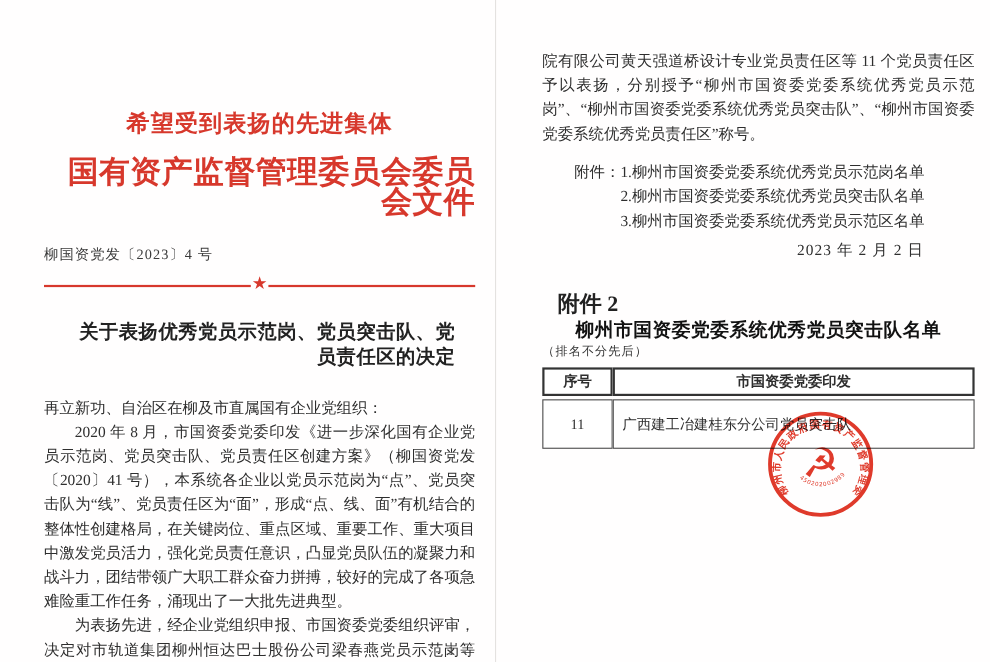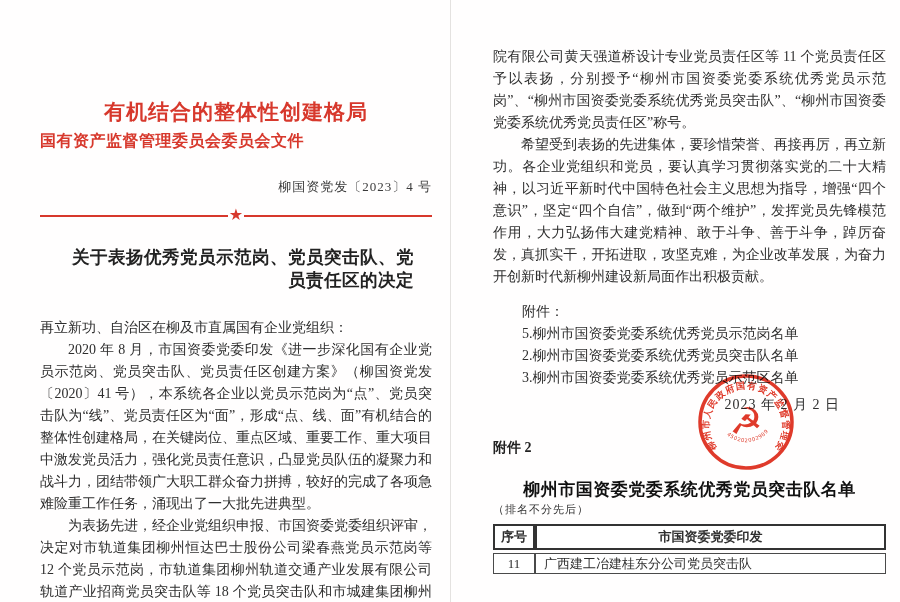--- a/index.html
+++ b/index.html
@@ -28,29 +28,29 @@
 
   
   .red-head-1 {
     margin-top: 100px;
     text-align: center;
     font-size: 21px; font-weight: bold;
     color: #d7382c; letter-spacing: 1px;
     line-height: 24px;
   }
   .red-head-2 {
-    margin-top: 3px;
-    text-align: left;
-    font-size: 16px; font-weight: bold;
+    margin-top: 19px;
+    text-align: right;
+    font-size: 28px; font-weight: bold;
     color: #d7382c; letter-spacing: 0.5px;
     line-height: 28px;
   }
   .doc-number {
     margin-top: 23px;
-    text-align: right;
+    text-align: left;
     font-size: 13px; color: #3a3a3a;
     letter-spacing: 1px;
   }
   .red-rule {
     margin-top: 15px;
     display: flex; align-items: center;
   }
   .red-rule .rule-line { flex: 1; height: 2px; background: #d7382c; }
   .red-rule .star {
     color: #d7382c; font-size: 16px; line-height: 10px;
@@ -75,40 +75,40 @@
   .stretch-last { text-align-last: justify; }
   .page-number {
     position: absolute; right: 24px; bottom: 3px;
     font-size: 12px; color: #444; letter-spacing: 2px;
   }
 
   
   .attachments {
     margin: 13px 0 0 29px;
     display: flex;
-    font-size: 14px; line-height: 22px; flex-direction: column;
+    font-size: 14px; line-height: 22px;
   }
   .att-label { white-space: nowrap; }
   .att-items div { white-space: nowrap; }
   .signature {
     margin-top: 43px;
     text-align: right; padding-right: 24px;
     font-size: 14px; line-height: 22px; letter-spacing: 1px;
   }
   .sign-date {
     margin-top: 5px;
     text-align: right; padding-right: 46px;
     font-size: 14px; line-height: 22px; letter-spacing: 1px;
   }
   .appendix-label {
     margin-top: 23px;
-    font-size: 14px; font-weight: bold; color: #222;
+    font-size: 20px; font-weight: bold; color: #222; margin-left: 14px;
   }
   .appendix-title {
-    margin: 23px 0 0 0;
+    margin: 0 0 0 0;
     text-align: center;
     font-size: 17px; font-weight: bold; color: #111;
     letter-spacing: 0.5px; line-height: 20px;
   }
   .appendix-subtitle {
     margin-top: 2px;
     font-size: 11px; color: #333; letter-spacing: 1px;
   }
   table.roster {
     margin-top: 4px;
@@ -120,64 +120,63 @@
     border: 2px solid #333;
     font-weight: bold; text-align: center;
     height: 22px; padding: 0 0;
     background: #fff;
   }
   table.roster td {
     border: 1px solid #4a4a4a;
     height: 19px; padding: 0 8px;
     background: #fff;
   }
-  table.roster td.num { text-align: center; width: 38px; padding: 0; font-family: Liberation Serif, serif; }
+  table.roster td.num { text-align: center; width: 38px; padding: 12px; font-family: Liberation Serif, serif; }
   table.roster th.num-h { width: 38px; }
 
   
   .seal {
     position: absolute; left: 246px; top: 372px;
     width: 100px; height: 100px;
     mix-blend-mode: multiply;
     opacity: 0.93;
     pointer-events: none;
   }
   .seal svg { width: 100%; height: 100%; }
 </style>
 </head>
 <body>
 
 <div class="document">
 
   <div class="page page-left">
-    <div class="red-head-1">有机结合的整体性创建格局</div>
+    <div class="red-head-1">希望受到表扬的先进集体</div>
     <div class="red-head-2">国有资产监督管理委员会委员会文件</div>
     <div class="doc-number">柳国资党发〔2023〕4 号</div>
     <div class="red-rule">
       <span class="rule-line"></span>
       <span class="star">★</span>
       <span class="rule-line"></span>
     </div>
     <h3 class="doc-title">关于表扬优秀党员示范岗、党员突击队、党员责任区的决定</h3>
     <p class="salutation">再立新功、自治区在柳及市直属国有企业党组织：</p>
     <p class="body-p indent">2020 年 8 月，市国资委党委印发《进一步深化国有企业党员示范岗、党员突击队、党员责任区创建方案》（柳国资党发〔2020〕41 号），本系统各企业以党员示范岗为“点”、党员突击队为“线”、党员责任区为“面”，形成“点、线、面”有机结合的整体性创建格局，在关键岗位、重点区域、重要工作、重大项目中激发党员活力，强化党员责任意识，凸显党员队伍的凝聚力和战斗力，团结带领广大职工群众奋力拼搏，较好的完成了各项急难险重工作任务，涌现出了一大批先进典型。</p>
     <p class="body-p indent stretch-last">为表扬先进，经企业党组织申报、市国资委党委组织评审，决定对市轨道集团柳州恒达巴士股份公司梁春燕党员示范岗等 12 个党员示范岗，市轨道集团柳州轨道交通产业发展有限公司轨道产业招商党员突击队等 18 个党员突击队和市城建集团柳州市市政设计科学研究</p>
     <div class="page-number">- 1 -</div>
   </div>
 
   <div class="page-divider"></div>
 
   <div class="page page-right">
     <p class="body-p">院有限公司黄天强道桥设计专业党员责任区等 11 个党员责任区予以表扬，分别授予“柳州市国资委党委系统优秀党员示范岗”、“柳州市国资委党委系统优秀党员突击队”、“柳州市国资委党委系统优秀党员责任区”称号。</p>
-    <p class="body-p indent">希望受到表扬的先进集体，要珍惜荣誉、再接再厉，再立新功。各企业党组织和党员，要认真学习贯彻落实党的二十大精神，以习近平新时代中国特色社会主义思想为指导，增强“四个意识”，坚定“四个自信”，做到“两个维护”，发挥党员先锋模范作用，大力弘扬伟大建党精神、敢于斗争、善于斗争，踔厉奋发，真抓实干，开拓进取，攻坚克难，为企业改革发展，为奋力开创新时代新柳州建设新局面作出积极贡献。</p>
 
     <div class="attachments">
       <span class="att-label">附件：</span>
       <div class="att-items">
-        <div>5.柳州市国资委党委系统优秀党员示范岗名单</div>
+        <div>1.柳州市国资委党委系统优秀党员示范岗名单</div>
         <div>2.柳州市国资委党委系统优秀党员突击队名单</div>
         <div>3.柳州市国资委党委系统优秀党员示范区名单</div>
       </div>
     </div>
 
     <div class="sign-date">2023 年 2 月 2 日</div>
 
     <div class="appendix-label">附件 2</div>
     <h4 class="appendix-title">柳州市国资委党委系统优秀党员突击队名单</h4>
     <div class="appendix-subtitle">（排名不分先后）</div>

